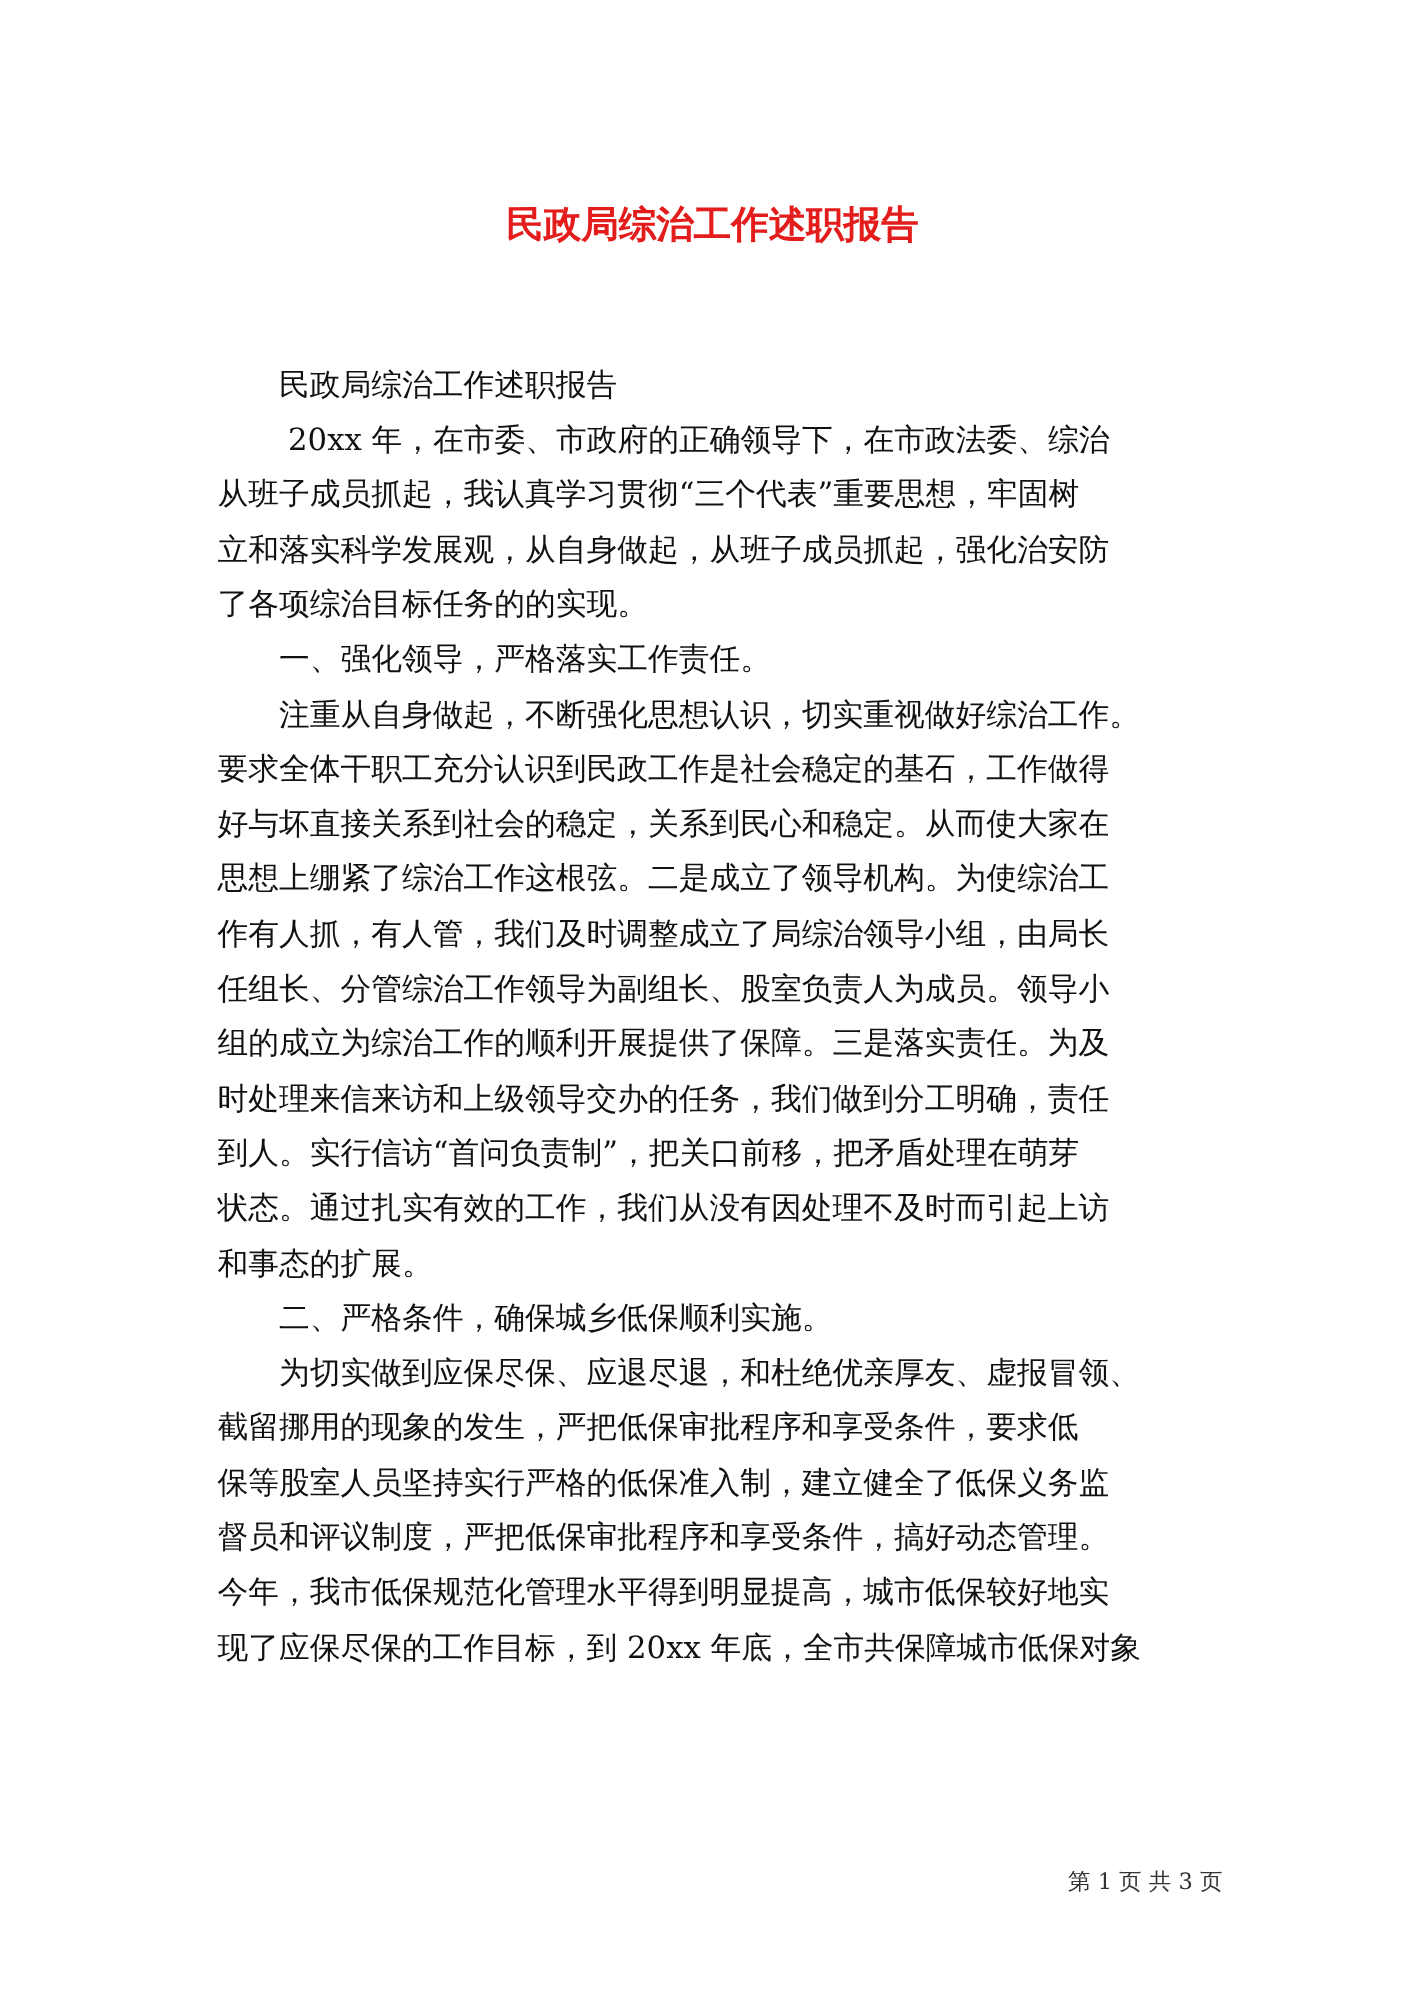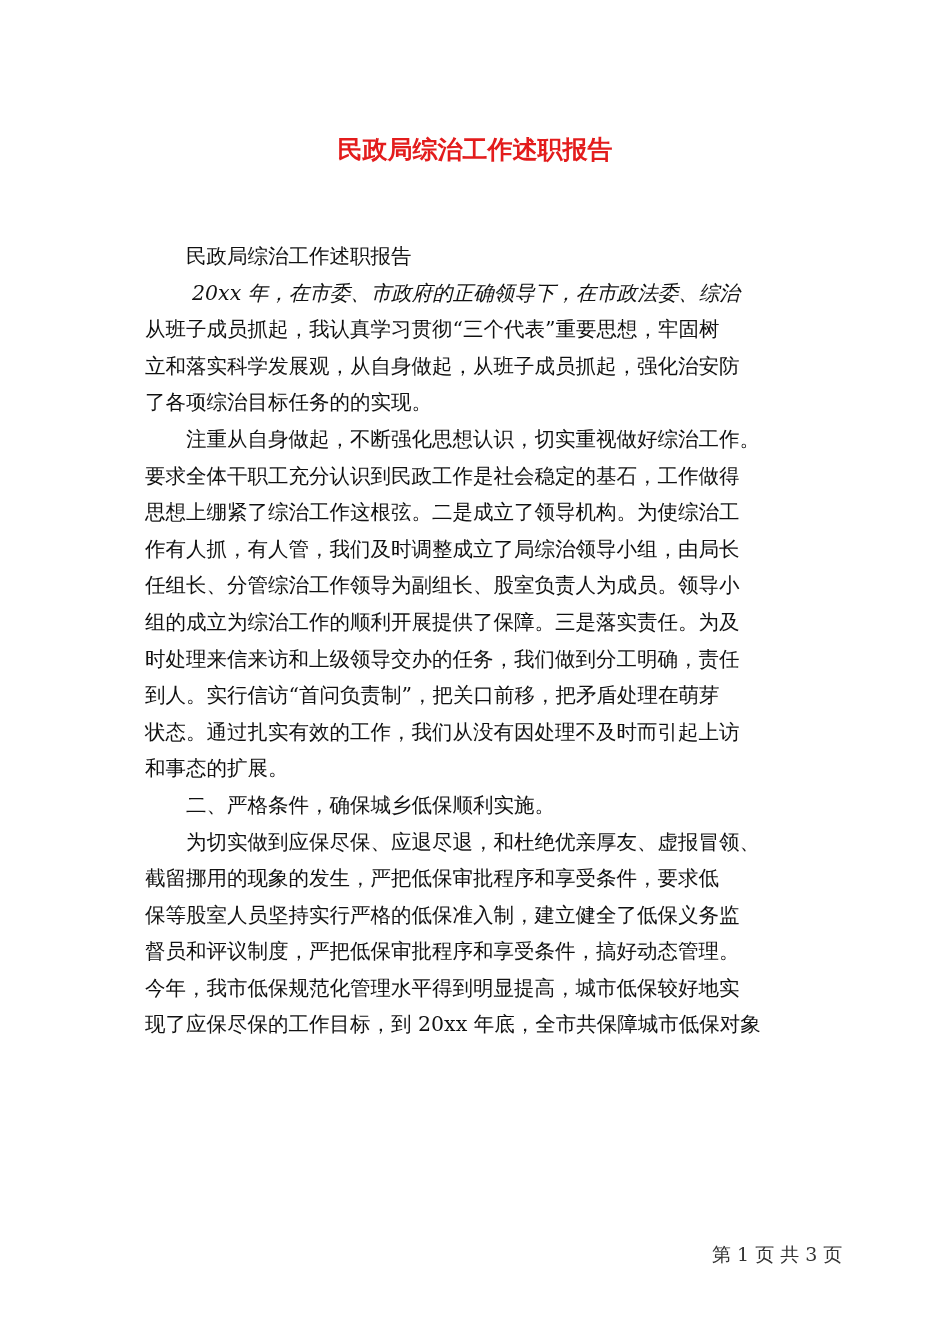--- a/index.html
+++ b/index.html
@@ -42,45 +42,47 @@
       width: 665px;
     }
     .line {
       height: 36.6px;
       line-height: 36.6px;
       font-size: 20.5px;
       white-space: nowrap;
       overflow: visible;
     }
     .line.indent { padding-left: 41px; }
-    .line.indent-small { padding-left: 47px; font-style: italic; }
+    .line.indent-small { padding-left: 47px; }
     .page-footer {
       position: absolute;
       left: 712px;
       top: 1245px;
-      font-size: 19px;
+      font-size: 15px;
       color: #333333;
       line-height: 18px;
       white-space: nowrap;
     }
   </style>
 </head>
 <body>
 
 <div class="page">
   <div class="doc-title">民政局综治工作述职报告</div>
 
   <div class="body-text">
     <div class="line indent">民政局综治工作述职报告</div>
     <div class="line indent-small">20xx 年，在市委、市政府的正确领导下，在市政法委、综治</div>
     <div class="line">从班子成员抓起，我认真学习贯彻“三个代表”重要思想，牢固树</div>
     <div class="line">立和落实科学发展观，从自身做起，从班子成员抓起，强化治安防</div>
     <div class="line">了各项综治目标任务的的实现。</div>
+    <div class="line indent">一、强化领导，严格落实工作责任。</div>
     <div class="line indent">注重从自身做起，不断强化思想认识，切实重视做好综治工作。</div>
     <div class="line">要求全体干职工充分认识到民政工作是社会稳定的基石，工作做得</div>
+    <div class="line">好与坏直接关系到社会的稳定，关系到民心和稳定。从而使大家在</div>
     <div class="line">思想上绷紧了综治工作这根弦。二是成立了领导机构。为使综治工</div>
     <div class="line">作有人抓，有人管，我们及时调整成立了局综治领导小组，由局长</div>
     <div class="line">任组长、分管综治工作领导为副组长、股室负责人为成员。领导小</div>
     <div class="line">组的成立为综治工作的顺利开展提供了保障。三是落实责任。为及</div>
     <div class="line">时处理来信来访和上级领导交办的任务，我们做到分工明确，责任</div>
     <div class="line">到人。实行信访“首问负责制”，把关口前移，把矛盾处理在萌芽</div>
     <div class="line">状态。通过扎实有效的工作，我们从没有因处理不及时而引起上访</div>
     <div class="line">和事态的扩展。</div>
     <div class="line indent">二、严格条件，确保城乡低保顺利实施。</div>
     <div class="line indent">为切实做到应保尽保、应退尽退，和杜绝优亲厚友、虚报冒领、</div>

